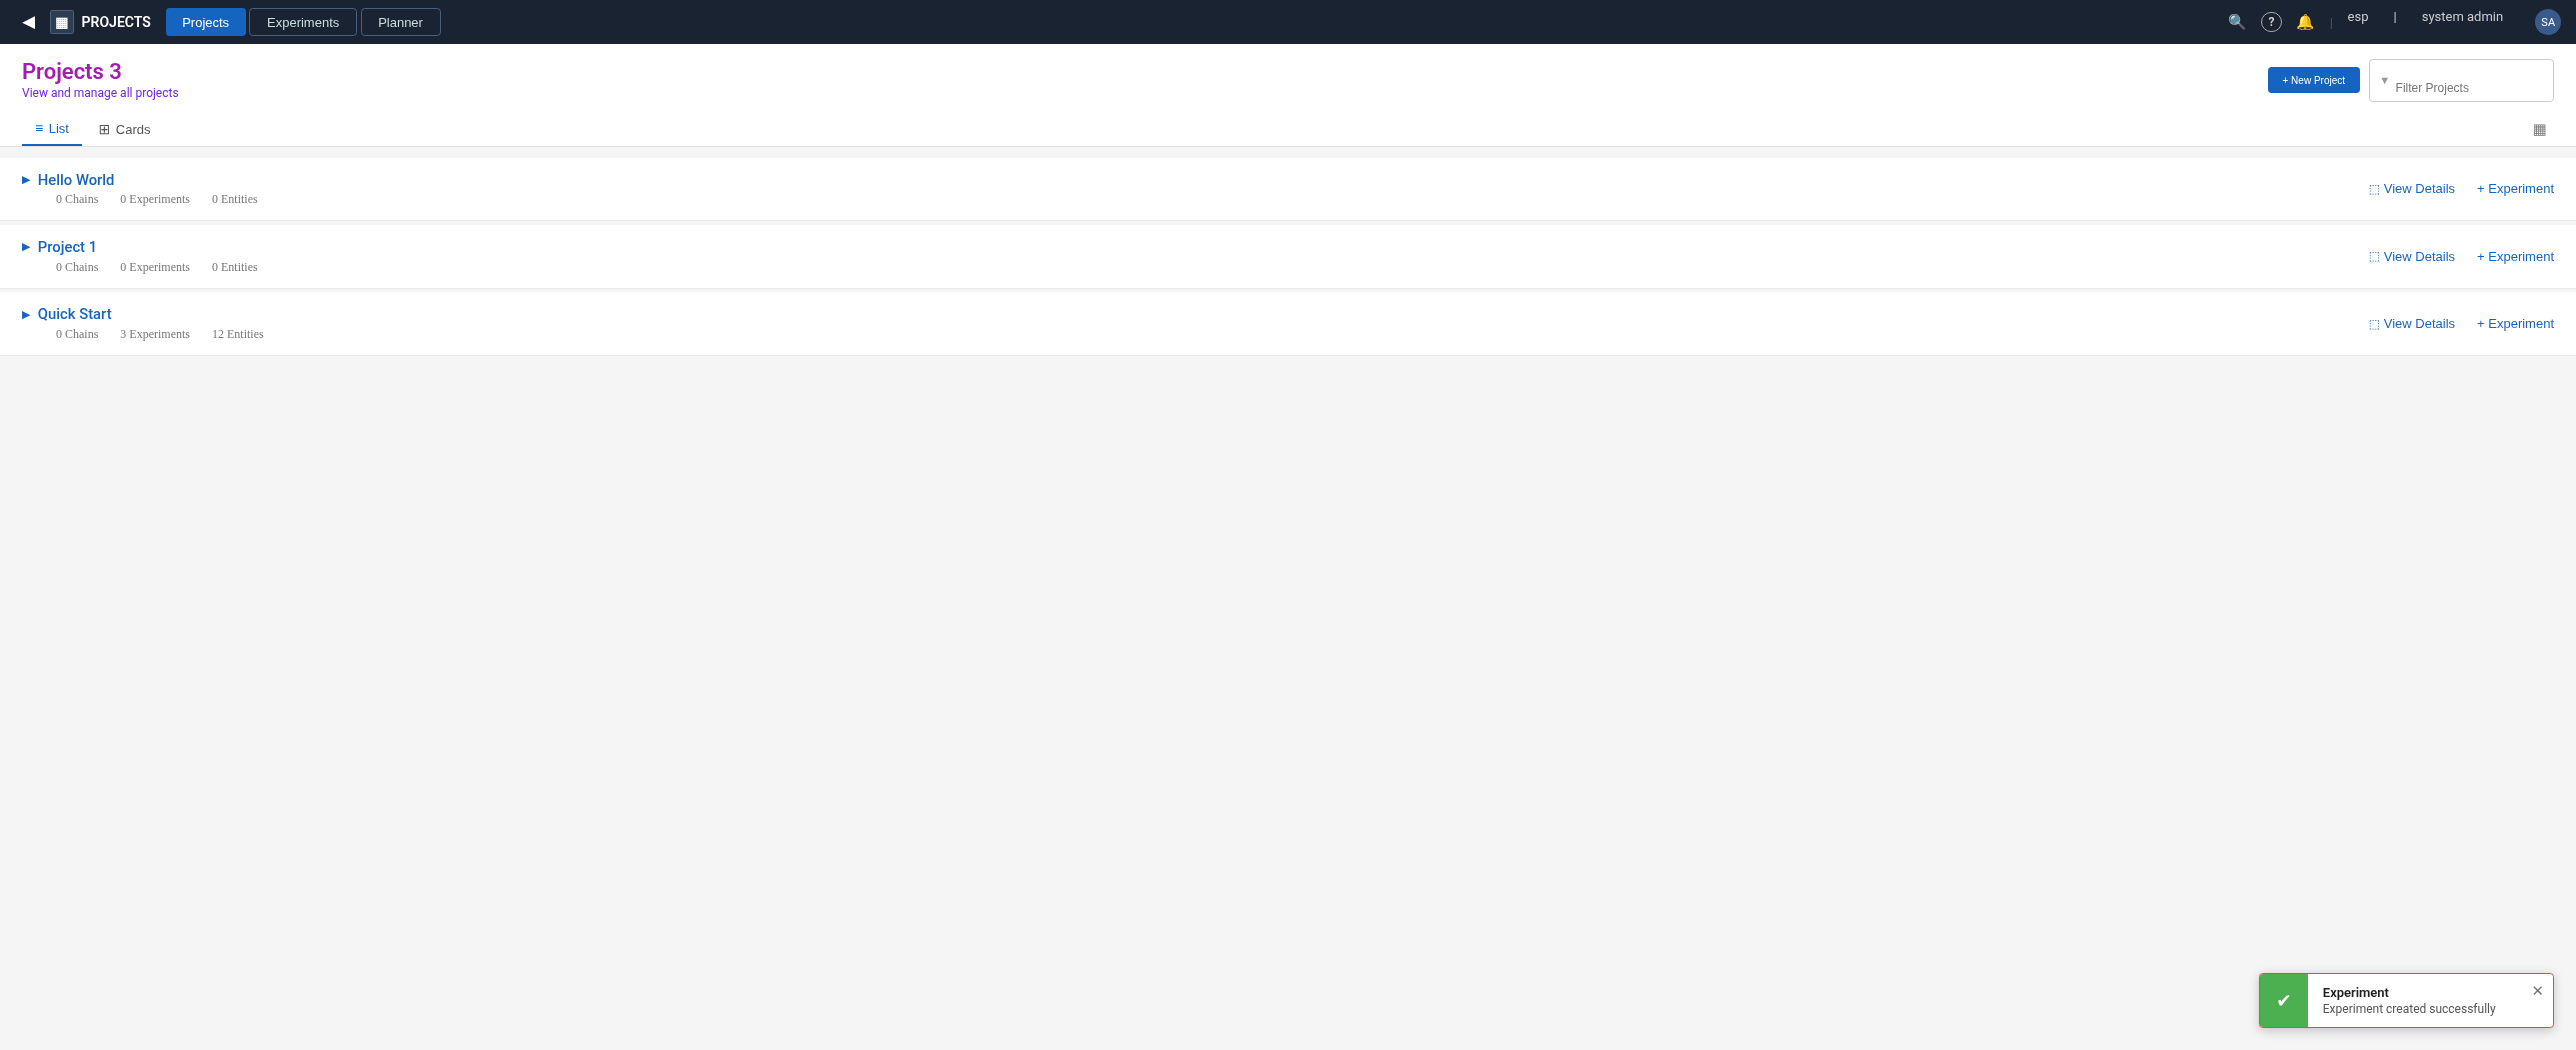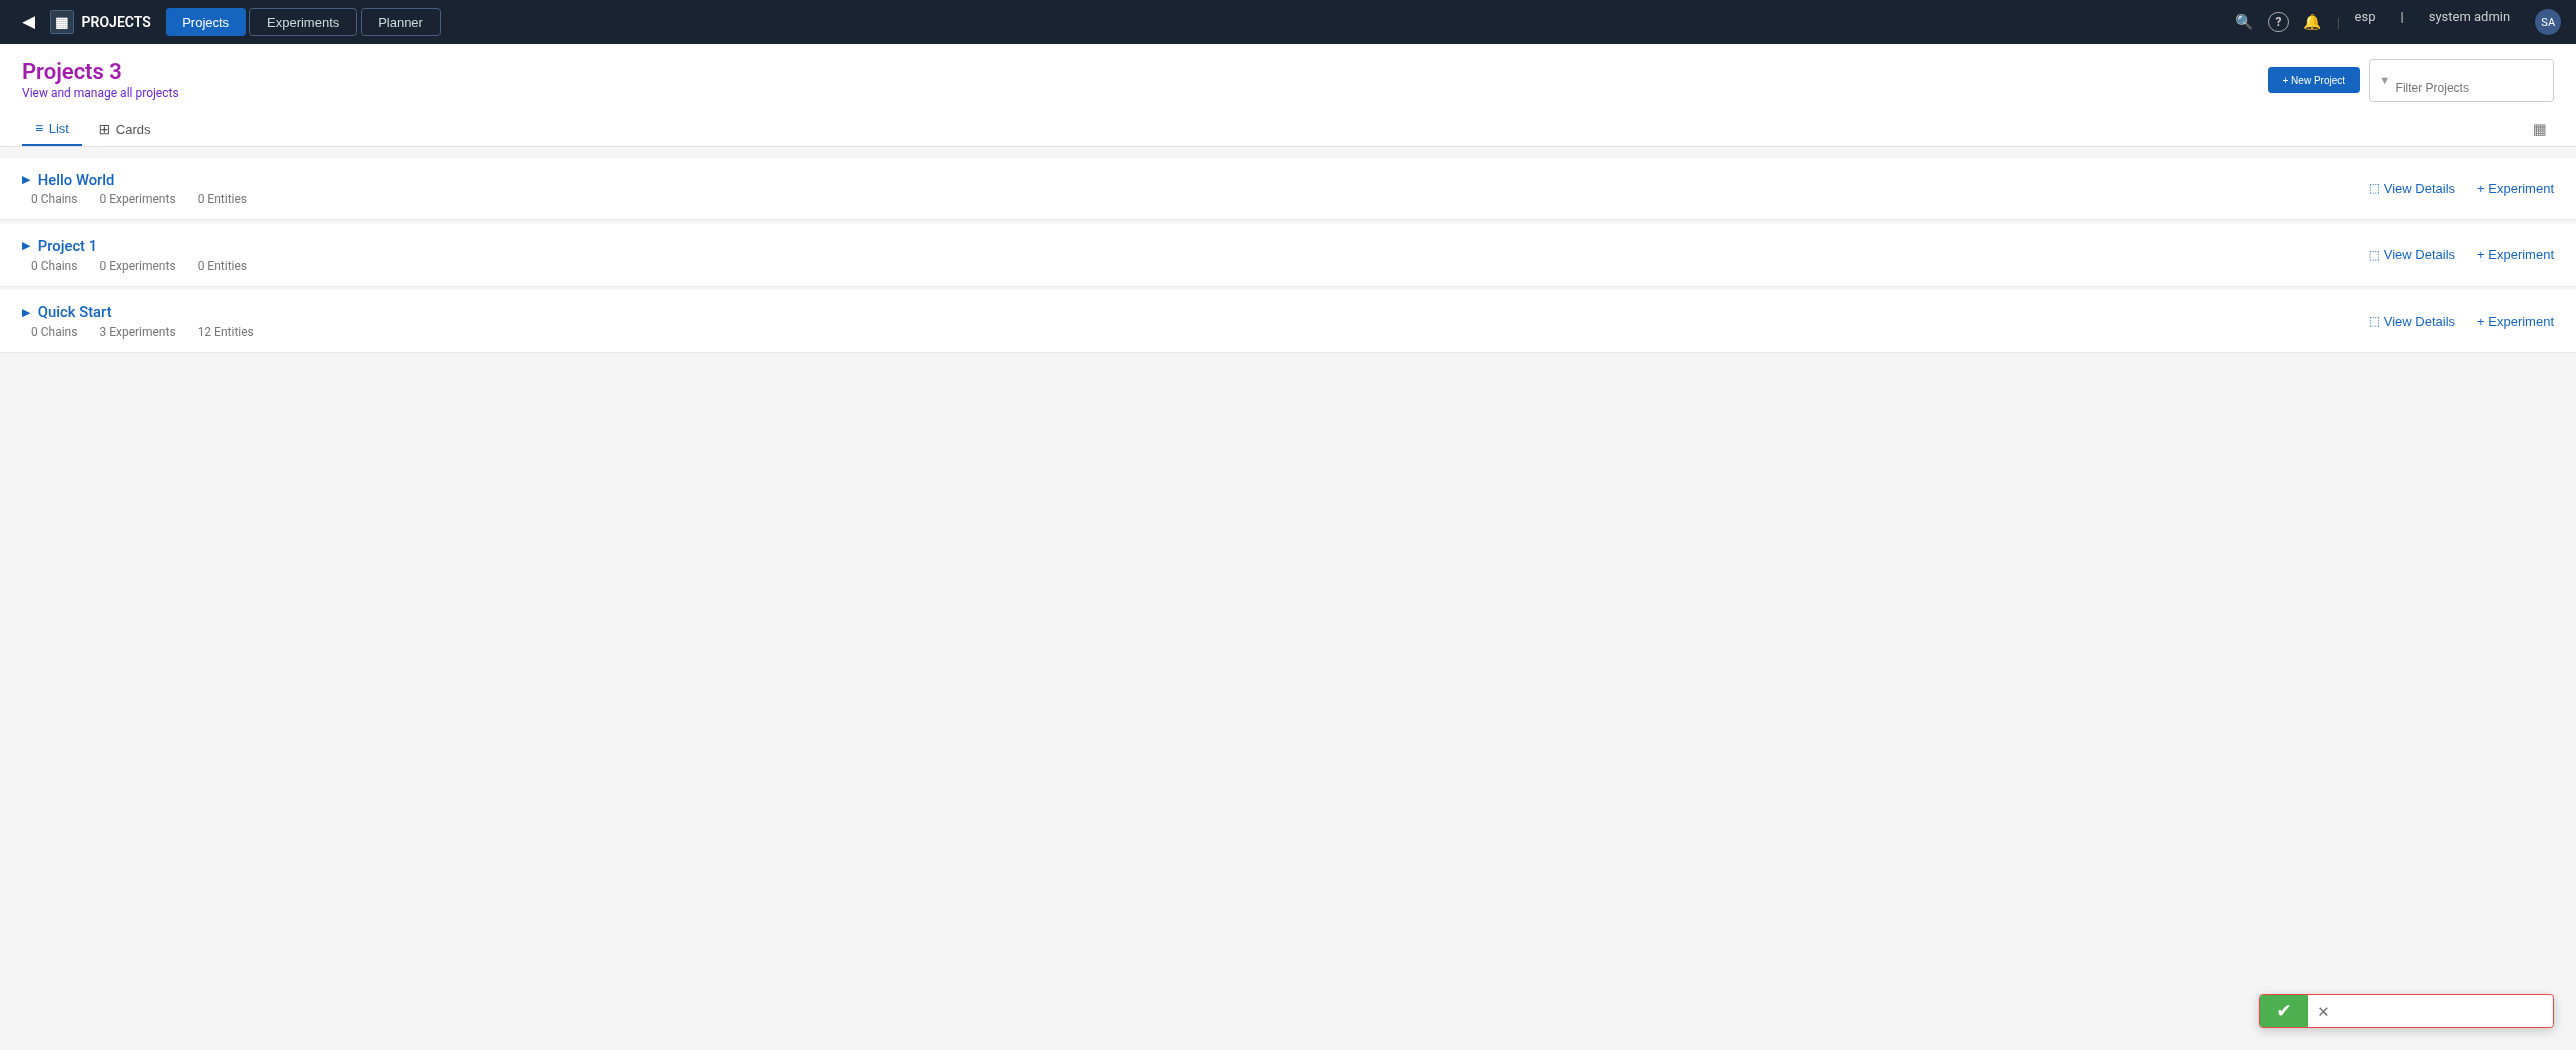--- a/index.html
+++ b/index.html
@@ -84,20 +84,21 @@
     .nav-avatar {
       width: 26px;
       height: 26px;
       border-radius: 50%;
       background: #3a5a8a;
       display: flex;
       align-items: center;
       justify-content: center;
       color: #fff;
       font-size: 11px;
+      margin-left: 7px;
     }
 
     
     .page {
       background: #f5f5f5;
       min-height: calc(100vh - 44px);
     }
 
     
     .page-header {
@@ -231,21 +232,22 @@
       color: #1565c0;
       font-size: 14.8px;
       font-weight: 500;
       cursor: pointer;
       text-decoration: none;
     }
     .project-meta {
       display: flex;
       gap: 22px;
       margin-top: 3.7px;
-      margin-left: 9px;
+      margin-left: 34px;
+      font-family: Liberation Serif, serif;
     }
     .project-meta span {
       color: #777;
       font-size: 12px;
     }
     .project-actions {
       display: flex;
       align-items: center;
       gap: 22px;
     }
@@ -441,15 +443,19 @@
       </div>
     </div>
 
   </div>
 </div>
 
 <div class="toast-container">
   <div class="toast-icon-bar">
     <span>✔</span>
   </div>
+  <div class="toast-body">
+    <div class="toast-title">Experiment</div>
+    <div class="toast-msg">Experiment created successfully</div>
+  </div>
   <button class="toast-close">✕</button>
 </div>
 
 
 </body></html>

